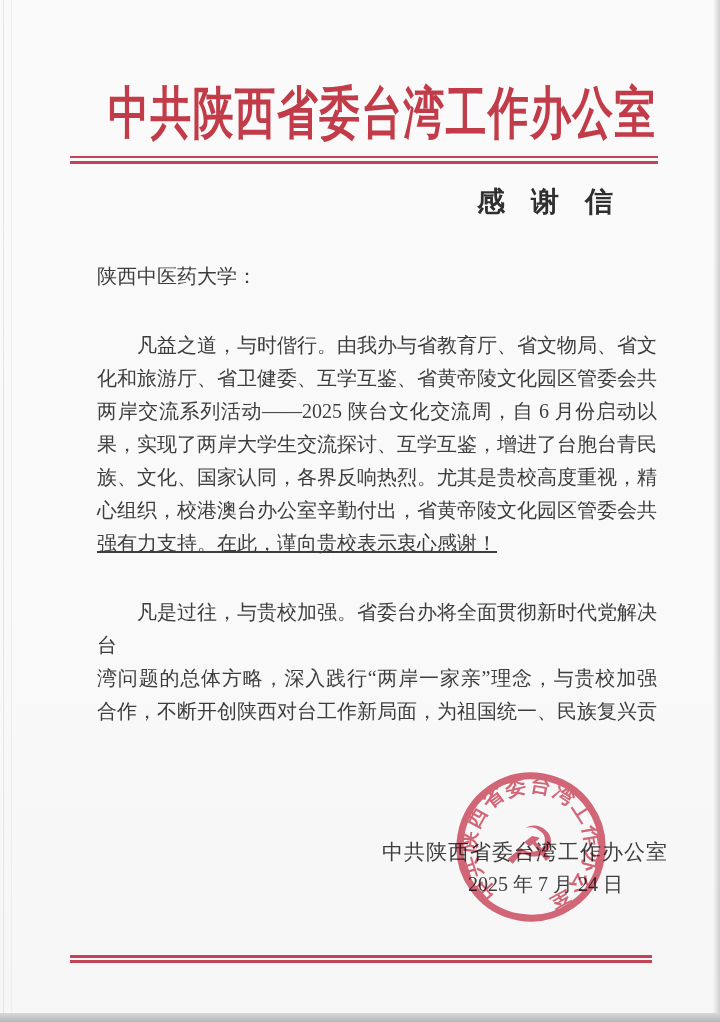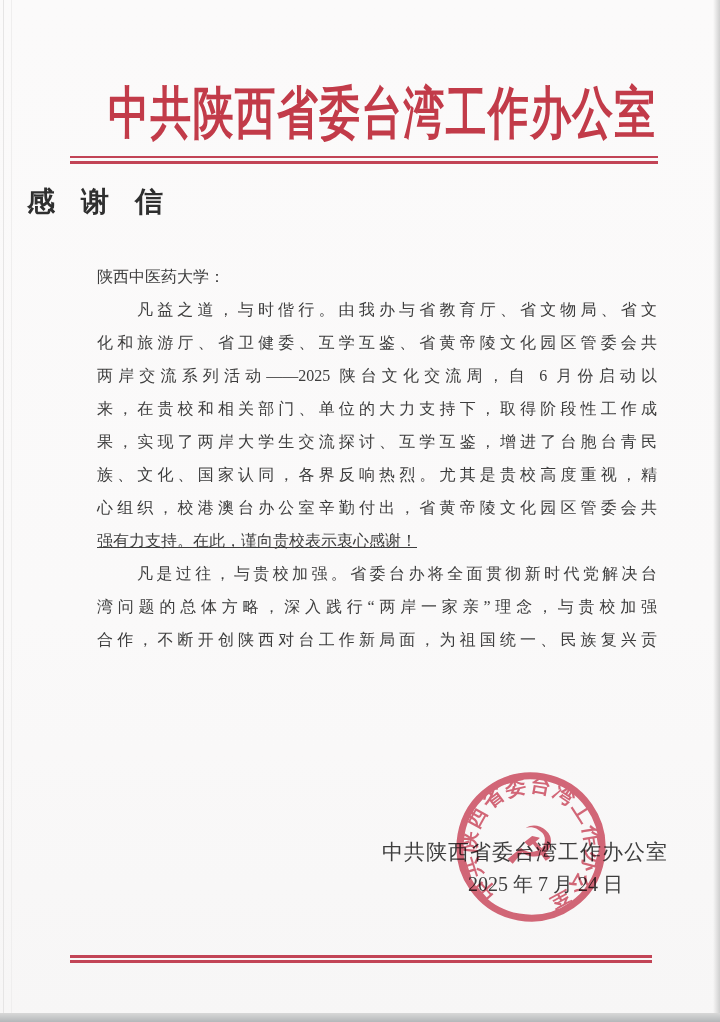--- a/index.html
+++ b/index.html
@@ -43,37 +43,37 @@
   }
   .rule {
     position: absolute; left: 70px; width: 588px; height: 8px;
     border-top: 2px solid #c24456;
     border-bottom: 3px solid #c24456;
     box-sizing: border-box;
   }
   .rule.header { top: 156px; }
   .rule.footer { top: 955px; width: 582px; border-top-width: 3px; }
 
-  .doc-title-wrap { position: absolute; top: 186px; left: 0; width: 612px; text-align: left; }
+  .doc-title-wrap { position: absolute; top: 186px; left: 0; width: 612px; text-align: right; }
   .doc-title {
     display: inline-block;
     font-size: 28px; line-height: 32px; font-weight: bold;
     color: #2f2f2f;
     letter-spacing: 26px;
     transform: translateX(27px);
   }
 
   .letter-body {
     position: absolute; top: 260px; left: 97px; width: 560px;
-    font-size: 16px; line-height: 33px;
+    font-size: 20px; line-height: 33px;
     color: #3d3d3d;
   }
   .greeting { text-align: left; }
   .bline { text-align: justify; text-align-last: justify; }
-  .bline.first { text-indent: 40px; }
+  .bline.first { text-indent: 40px; margin-top: 36px; }
   .bline.plast { text-align-last: left; text-decoration: underline; }
 
   .sig-org {
     position: absolute; top: 840px; left: 380px; width: 288px;
     font-size: 21px; line-height: 24px; color: #3d3d3d;
     text-align: right; letter-spacing: 1px;
   }
   .sig-date {
     position: absolute; top: 872px; left: 404px; width: 283px;
     font-size: 20px; line-height: 24px; color: #3d3d3d;
@@ -113,21 +113,20 @@
   <div class="doc-title-wrap">
     <span class="doc-title">感谢信</span>
   </div>
 
   <div class="letter-body">
     <div class="greeting">陕西中医药大学：</div>
     <div>
         <div class="bline first">凡益之道，与时偕行。由我办与省教育厅、省文物局、省文</div>
         <div class="bline">化和旅游厅、省卫健委、互学互鉴、省黄帝陵文化园区管委会共</div>
         <div class="bline">两岸交流系列活动——2025 陕台文化交流周，自 6 月份启动以</div>
-        <div class="bline">来，在贵校和相关部门、单位的大力支持下，取得阶段性工作成</div>
         <div class="bline">果，实现了两岸大学生交流探讨、互学互鉴，增进了台胞台青民</div>
         <div class="bline">族、文化、国家认同，各界反响热烈。尤其是贵校高度重视，精</div>
         <div class="bline">心组织，校港澳台办公室辛勤付出，省黄帝陵文化园区管委会共</div>
         <div class="bline plast">强有力支持。在此，谨向贵校表示衷心感谢！</div>
         <div class="bline first">凡是过往，与贵校加强。省委台办将全面贯彻新时代党解决台</div>
         <div class="bline">湾问题的总体方略，深入践行“两岸一家亲”理念，与贵校加强</div>
         <div class="bline">合作，不断开创陕西对台工作新局面，为祖国统一、民族复兴贡</div>
       </div>
   </div>
 

